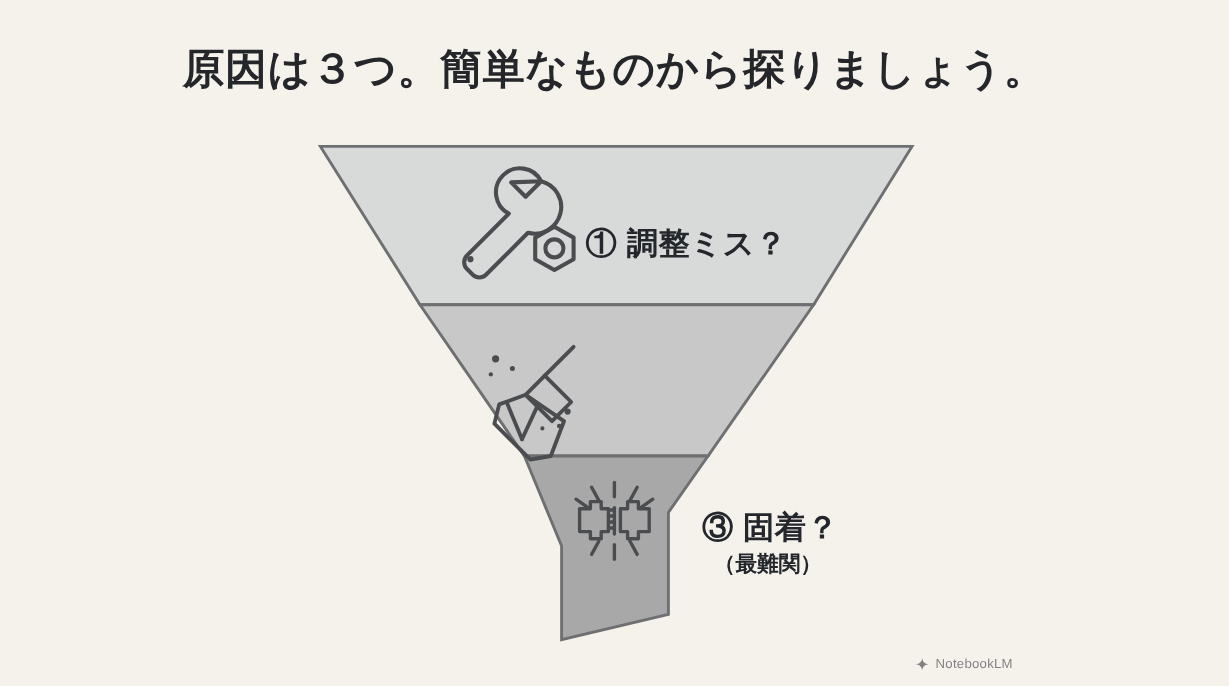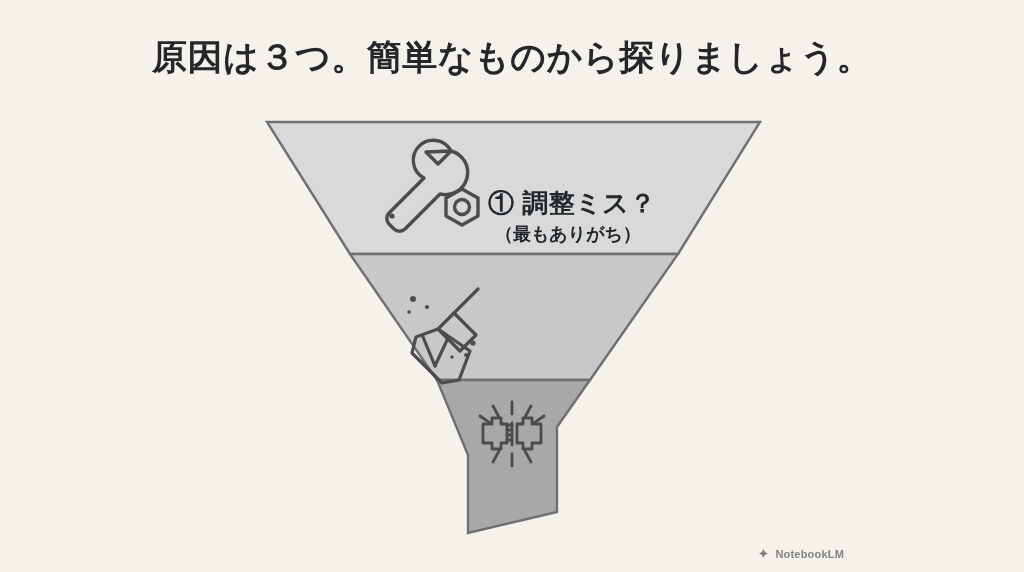--- a/index.html
+++ b/index.html
@@ -63,21 +63,21 @@
   #watermark {
     position:absolute;
     right:16px; bottom:12px;
     display:flex;
     align-items:center;
     gap:5px;
     opacity:0.62;
   }
   #watermark .wm-text {
     font-size:11px;
-    font-weight:bold;
+    font-weight:normal;
     color:#3b3d40;
     letter-spacing:0.2px;
   }
 </style>
 </head>
 <body>
 
 <div id="slide">
 
   <div id="title">原因は３つ。簡単なものから探りましょう。</div>
@@ -135,24 +135,27 @@
       <path d="M534,423 l10,-7"></path>
 
       <path d="M512,454 l0,12"></path>
       <path d="M499,451 l-6,11"></path>
       <path d="M525,451 l6,11"></path>
     </g>
   </svg>
 
   <div class="label-block" id="label-1">
     <div class="label-main">① 調整ミス？</div>
-    <div class="label-sub">（最もありがち）</div>
   </div>
 
 
+  <div class="label-block" id="label-3">
+    <div class="label-main">③ 固着？</div>
+    <div class="label-sub">（最難関）</div>
+  </div>
 
   <div id="watermark">
     <svg width="13" height="13" viewBox="0 0 24 24">
       <path d="M12 2 C12 7.5 7.5 12 2 12 C7.5 12 12 16.5 12 22
                C12 16.5 16.5 12 22 12 C16.5 12 12 7.5 12 2 Z" fill="#3b3d40"></path>
     </svg>
     <span class="wm-text">NotebookLM</span>
   </div>
 
 </div>

